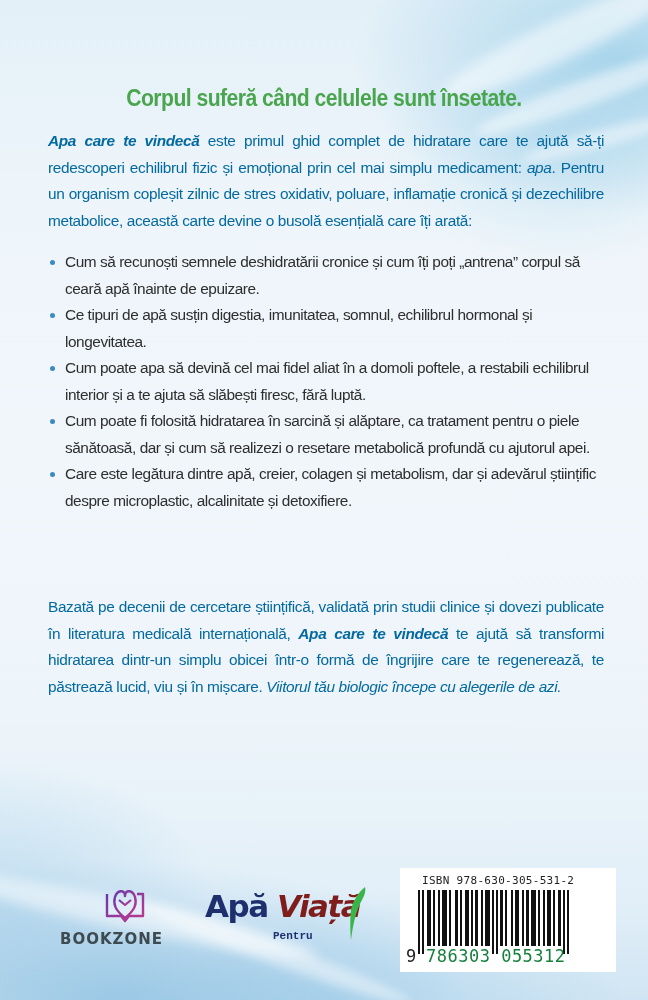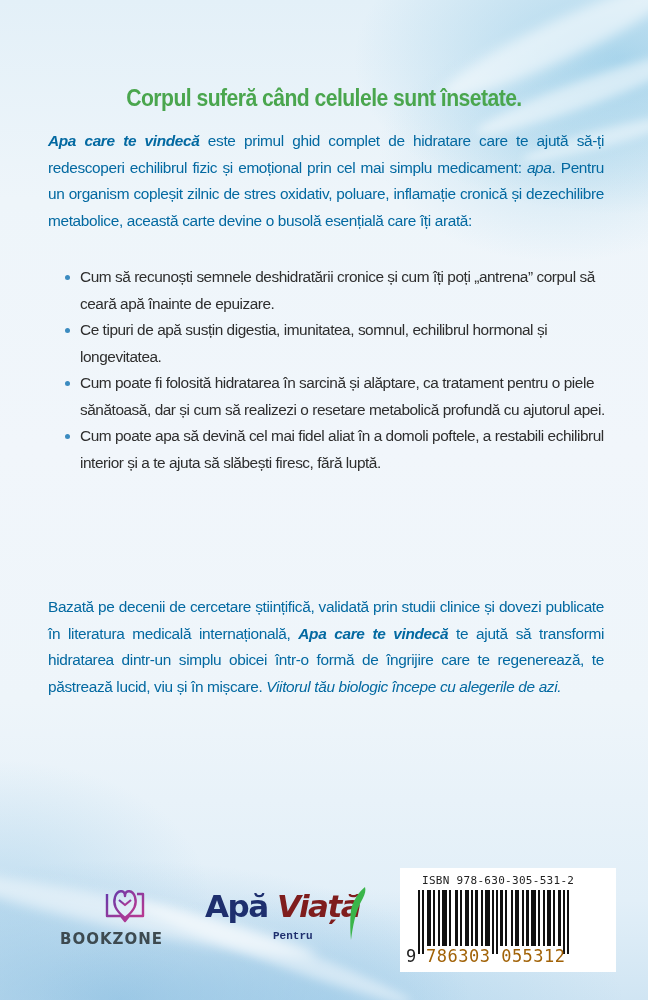--- a/index.html
+++ b/index.html
@@ -65,21 +65,21 @@
     }
     .em {
       font-style: italic;
     }
 
     .bullets {
       position: absolute;
       top: 249px;
       left: 48px;
       width: 560px;
-      margin: 15px;
+      margin: 0;
       padding: 0;
       list-style: none;
       color: #2e2e2e;
       font-size: 15.4px;
       line-height: 26.5px;
       letter-spacing: -0.45px;
     }
     .bullets li {
       position: relative;
       padding-left: 17px;
@@ -209,41 +209,42 @@
       font-size: 17px;
       color: #222;
     }
     .ean-rest {
       position: absolute;
       left: 26px;
       top: 78px;
       font-family: "DejaVu Sans Mono", monospace;
       font-size: 17px;
       letter-spacing: 0.5px;
-      color: #a16207;
+      color: #15803d;
     }
   </style>
 </head>
 <body>
 
 <div class="streak s1"></div>
 <div class="streak s2"></div>
 <div class="streak s3"></div>
 <div class="streak s4"></div>
 <div class="streak s5"></div>
 
 <div class="headline">Corpul suferă când celulele sunt însetate.</div>
 
 <div class="text intro"><span class="em-bold">Apa care te vindecă</span><span> este primul ghid complet de hidratare care te ajută să-ți redescoperi echilibrul fizic și emoțional prin cel mai simplu medicament: </span><span class="em">apa</span><span>. Pentru un organism copleșit zilnic de stres oxidativ, poluare, inflamație cronică și dezechilibre metabolice, această carte devine o busolă esențială care îți arată:</span></div>
 
 <ul class="bullets">
   <li><span class="bullet-dot"></span><span>Cum să recunoști semnele deshidratării cronice și cum îți poți „antrena” corpul să ceară apă înainte de epuizare.</span></li>
   <li><span class="bullet-dot"></span><span>Ce tipuri de apă susțin digestia, imunitatea, somnul, echilibrul hormonal și longevitatea.</span></li>
+  <li><span class="bullet-dot"></span><span>Cum poate apa să devină cel mai fidel aliat în a domoli poftele, a restabili echilibrul interior și a te ajuta să slăbești firesc, fără luptă.</span></li>
   <li><span class="bullet-dot"></span><span>Cum poate fi folosită hidratarea în sarcină și alăptare, ca tratament pentru o piele sănătoasă, dar și cum să realizezi o resetare metabolică profundă cu ajutorul apei.</span></li>
-  <li><span class="bullet-dot"></span><span>Cum poate apa să devină cel mai fidel aliat în a domoli poftele, a restabili echilibrul interior și a te ajuta să slăbești firesc, fără luptă.</span></li>
+  <li><span class="bullet-dot"></span><span>Care este legătura dintre apă, creier, colagen și metabolism, dar și adevărul științific despre microplastic, alcalinitate și detoxifiere.</span></li>
 </ul>
 
 <div class="text closing"><span>Bazată pe decenii de cercetare științifică, validată prin studii clinice și dovezi publicate în literatura medicală internațională, </span><span class="em-bold">Apa care te vindecă</span><span> te ajută să transformi hidratarea dintr-un simplu obicei într-o formă de îngrijire care te regenerează, te păstrează lucid, viu și în mișcare. </span><span class="em">Viitorul tău biologic începe cu alegerile de azi.</span></div>
 
 <div class="logo-bookzone">
   <svg width="44" height="40" viewBox="0 0 44 40">
     <defs>
       <linearGradient id="bzg" x1="0" y1="0" x2="1" y2="1">
         <stop offset="0" stop-color="#6a3aa8"></stop>
         <stop offset="1" stop-color="#c0398f"></stop>

